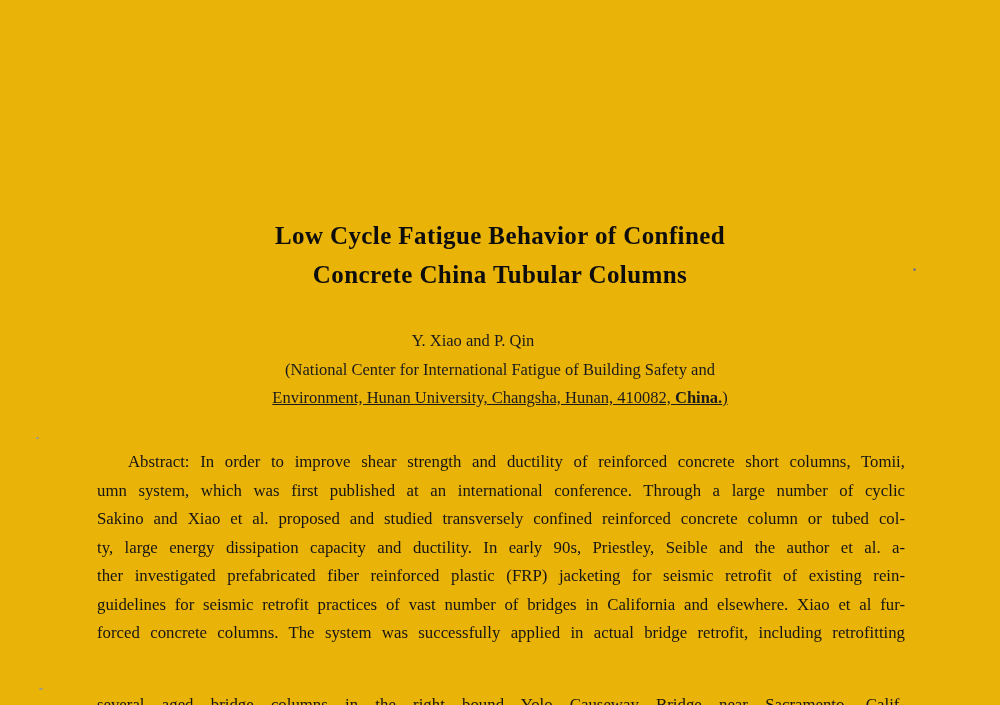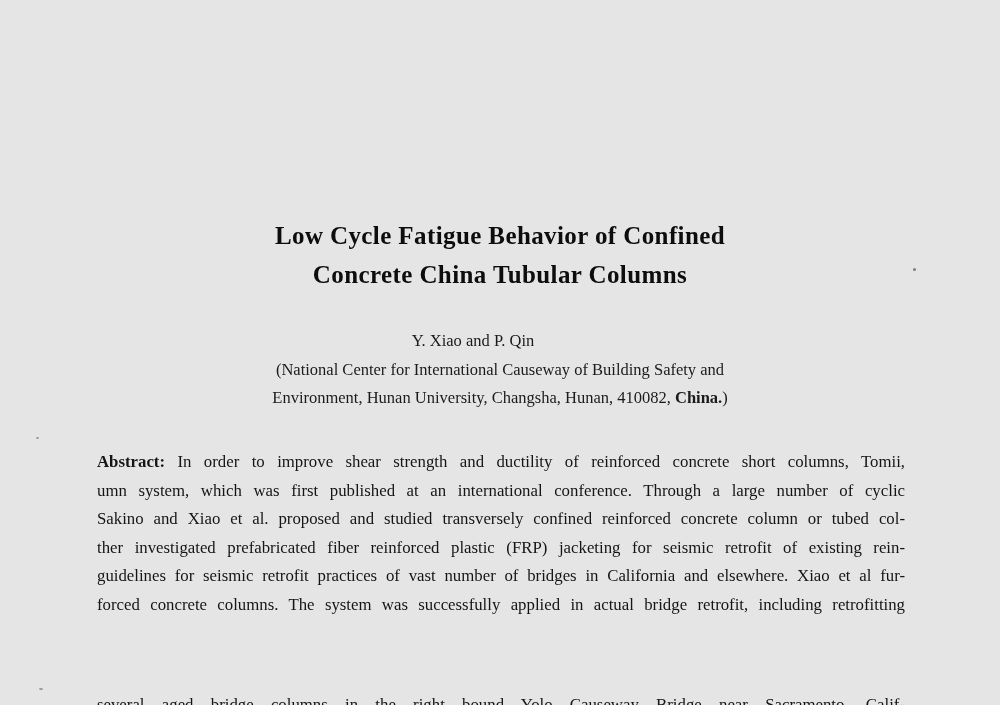--- a/index.html
+++ b/index.html
@@ -4,21 +4,21 @@
 <style>
   html,body{margin:0;padding:0;}
   body{
     width:1000px;height:705px;
     background:#fdfdfc;
     overflow:hidden;
     position:relative;
     font-family:"Liberation Serif","DejaVu Serif",serif;
     color:#161616;
   }
-  .page{position:absolute;inset:0;background:#e5e5e5;}
+  .page{position:absolute;inset:0;background:#eab308;}
   .title-block{
     position:absolute;top:216px;left:0;width:1000px;
     text-align:center;
     font-weight:700;
     font-size:25px;
     line-height:39px;
     letter-spacing:0.4px;
     color:#0d0d0d;
   }
   .byline{
@@ -27,35 +27,35 @@
     font-size:16.5px;
     color:#1b1b1b;
   }
   .affil{
     position:absolute;left:0;width:1000px;
     text-align:center;
     font-size:16.5px;
     color:#1b1b1b;
   }
   .affil1{top:360px;}
-  .affil2{top:388px;}
+  .affil2{top:388px;text-decoration:underline;}
   .abstract{
     position:absolute;top:448px;left:97px;width:808px;
     font-size:16.8px;
     color:#151515;
   }
   .abs-line{
     line-height:28.5px;
     height:28.5px;
     text-align:justify;
     text-align-last:justify;
     white-space:nowrap;
     overflow:visible;
   }
-  .abs-line b{font-weight:700;}
+  .abs-line b{font-weight:400;margin-left:31px;}
   .cutoff-line{
     position:absolute;top:691px;left:97px;width:808px;
     font-size:16.8px;
     line-height:28.5px;
     text-align:justify;
     text-align-last:justify;
     white-space:nowrap;
     color:#151515;
   }
   .bold{font-weight:700;}
@@ -73,29 +73,30 @@
 
 <div class="page">
 
   <div class="title-block">
     <div>Low Cycle Fatigue Behavior of Confined</div>
     <div>Concrete China Tubular Columns</div>
   </div>
 
   <div class="byline">Y. Xiao and P. Qin</div>
 
-  <div class="affil affil1">(National Center for International Causeway of Building Safety and</div>
+  <div class="affil affil1">(National Center for International Fatigue of Building Safety and</div>
 
   <div class="affil affil2"><span>Environment, Hunan University, Changsha, Hunan, 410082, </span><span class="bold">China.</span><span>)</span></div>
 
   <div class="abstract">
     <div class="abs-line"><b>Abstract:</b> <span>In order to improve shear strength and ductility of reinforced concrete short columns, Tomii,</span></div>
     <div>
         <div class="abs-line">umn system, which was first published at an international conference. Through a large number of cyclic</div>
         <div class="abs-line">Sakino and Xiao et al. proposed and studied transversely confined reinforced concrete column or tubed col-</div>
+        <div class="abs-line">ty, large energy dissipation capacity and ductility. In early 90s, Priestley, Seible and the author et al. a-</div>
         <div class="abs-line">ther investigated prefabricated fiber reinforced plastic (FRP) jacketing for seismic retrofit of existing rein-</div>
         <div class="abs-line">guidelines for seismic retrofit practices of vast number of bridges in California and elsewhere. Xiao et al fur-</div>
         <div class="abs-line">forced concrete columns. The system was successfully applied in actual bridge retrofit, including retrofitting</div>
       </div>
   </div>
 
   <div class="cutoff-line">several aged bridge columns in the right bound Yolo Causeway Bridge near Sacramento, Calif-</div>
 
   <div class="speck speck1"></div>
   <div class="speck speck2"></div>

